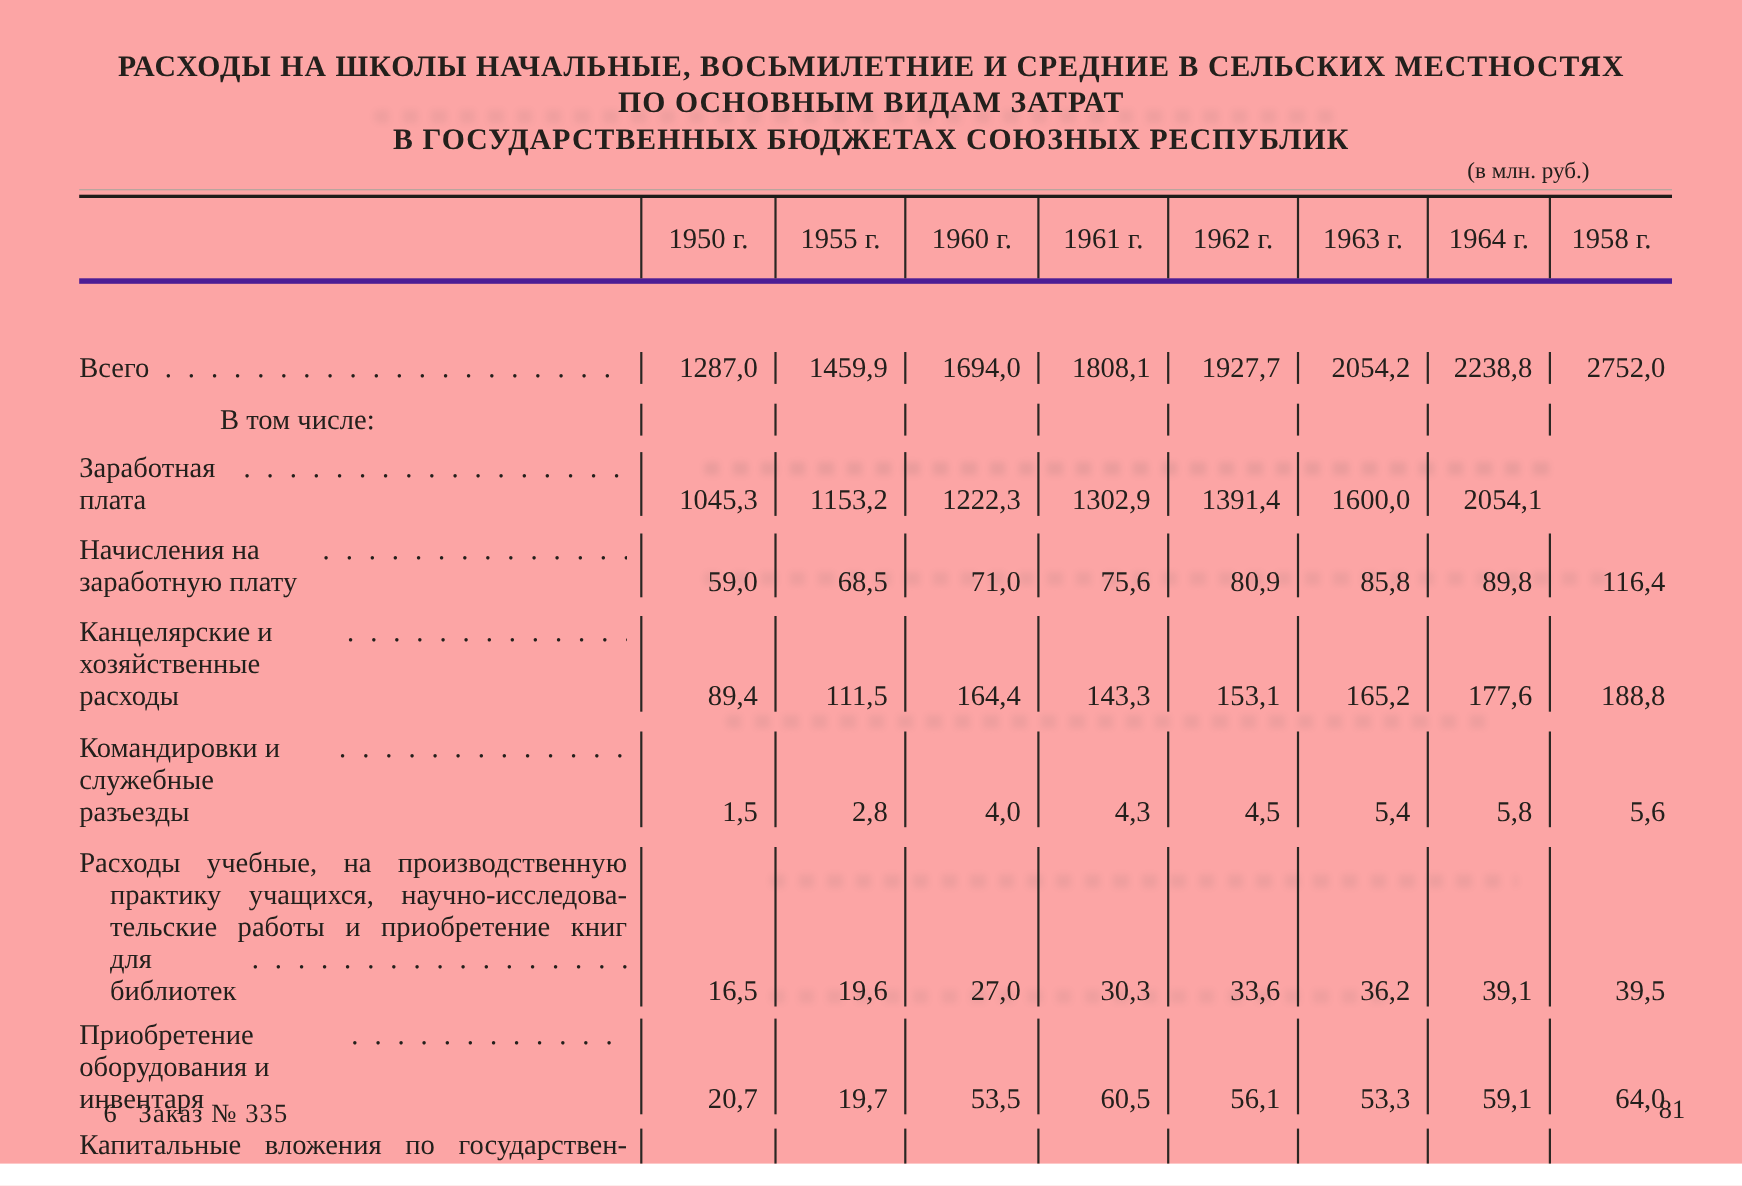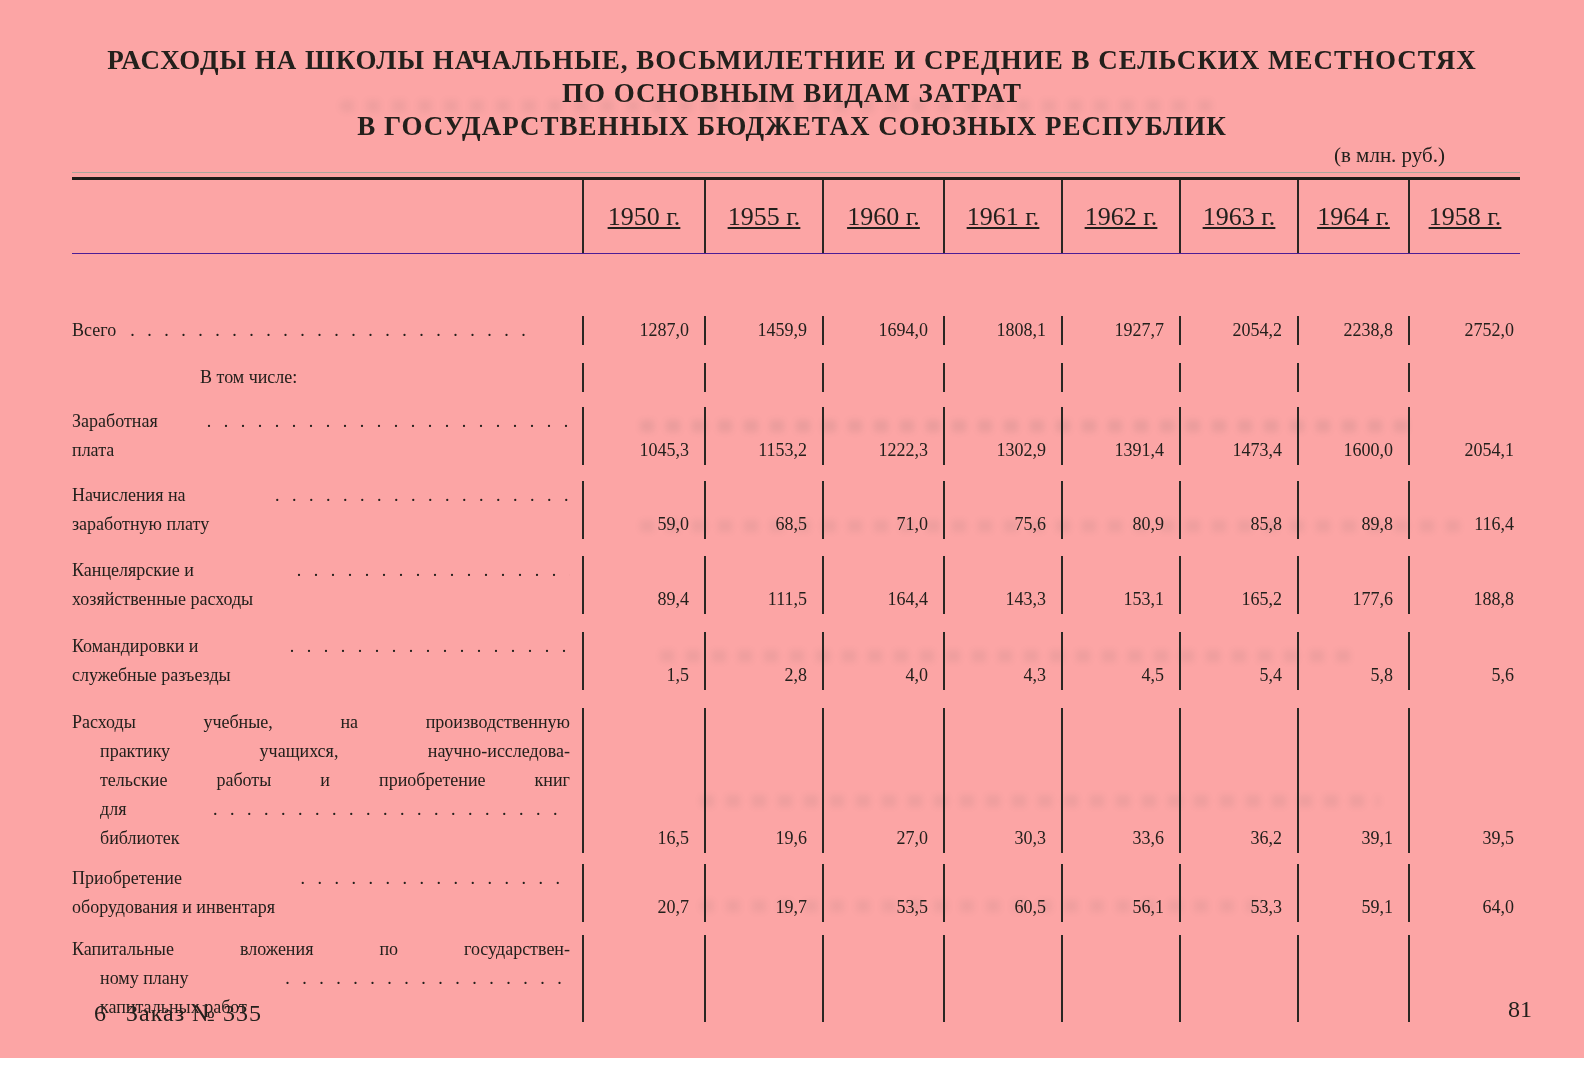--- a/index.html
+++ b/index.html
@@ -25,26 +25,26 @@
     font-size:27px;line-height:33px;letter-spacing:1px;}
   .units{ text-align:right;padding-right:139px;font-size:21px;}
 
   .table-wrap{position:relative;margin:9px 64px 0 72px;border-top:3px solid #1e1c19;}
   .table-wrap::before{content:"";position:absolute;left:0;right:0;top:-8px;height:1px;
     background:#aaa69d;}
 
   .grid-row{display:grid;
     grid-template-columns:510px 122px 118px 121px 118px 118px 118px 111px 112px;}
 
-  .hrow{border-bottom:1px solid #4c1d95;text-decoration:underline;}
+  .hrow{border-bottom:5px solid #4c1d95;}
   .hcell{border-left:2px solid #2a2723;text-align:center;
     padding:22px 0 21px;font-size:26px;line-height:30px;}
   .hlbl{border-left:none;}
 
-  .trow{line-height:29px;font-size:18px;}
+  .trow{line-height:29px;font-size:26px;}
   .lbl-cell{padding-right:12px;}
   .lbl-line{display:flex;align-items:baseline;}
   .lbl-line.indent{padding-left:28px;}
   .lbl-line.just{display:block;text-align:justify;text-align-last:justify;}
   .leader{flex:1 1 auto;overflow:hidden;white-space:nowrap;
     letter-spacing:3px;word-spacing:2px;padding-left:14px;}
   .cell{border-left:2px solid #2a2723;display:flex;align-items:flex-end;
     justify-content:flex-end;padding-right:15px;}
   .cell:last-child{padding-right:6px;}
 
@@ -179,23 +179,20 @@
           <div class="cell">
             <span>1222,3</span>
           </div>
           <div class="cell">
             <span>1302,9</span>
           </div>
           <div class="cell">
             <span>1391,4</span>
           </div>
           <div class="cell">
-            <span>1473,4</span>
-          </div>
-          <div class="cell">
             <span>1600,0</span>
           </div>
           <div class="cell">
             <span>2054,1</span>
           </div>
         </div>
         <div class="grid-row trow" data-row-id="payroll-charges">
     <div class="lbl-cell">
             <div class="lbl-line">
               <span>Начисления на заработную плату</span>

